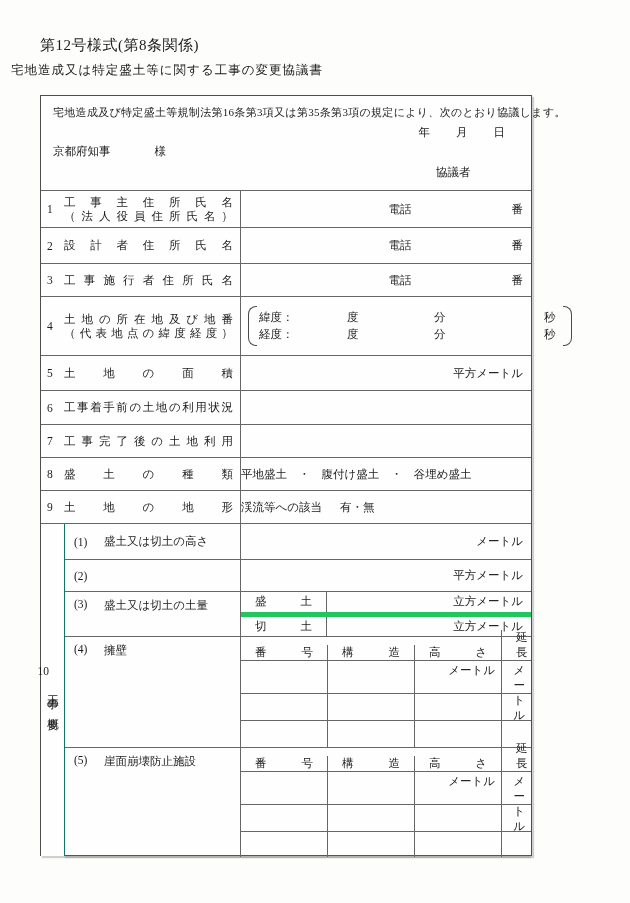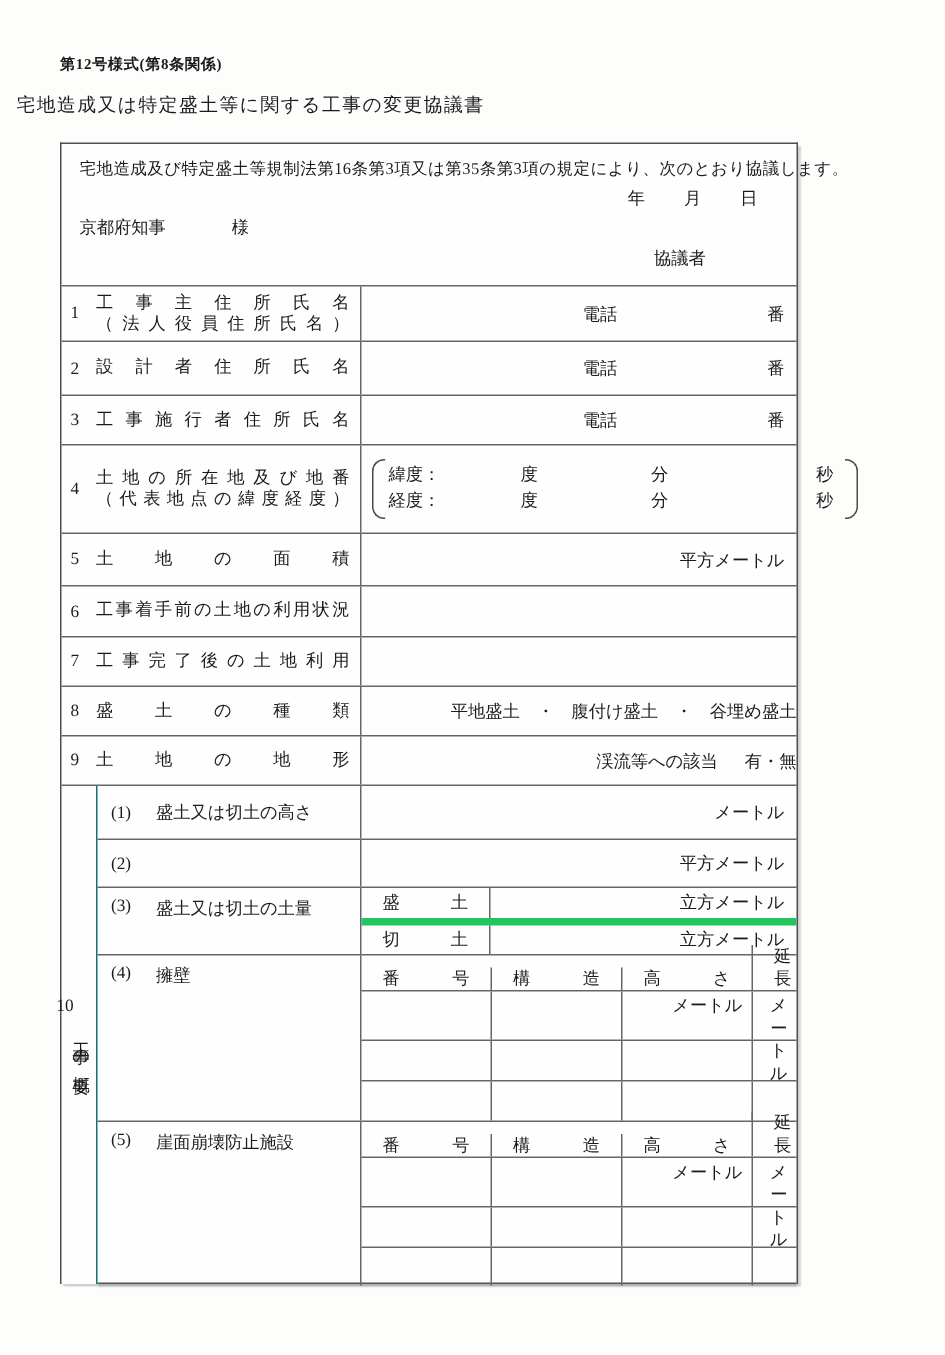--- a/index.html
+++ b/index.html
@@ -6,21 +6,21 @@
   body{
     width:630px;height:903px;
     background:#fdfdfc;
     font-family:"Liberation Serif","DejaVu Serif",serif;
     color:#1b1b1b;
     font-size:11.5px;
     -webkit-font-smoothing:antialiased;
   }
   .page{position:relative;width:630px;height:903px;overflow:hidden;}
 
-  .form-no{position:absolute;left:40px;top:36px;font-size:10px;letter-spacing:.5px;font-weight:bold;}
+  .form-no{position:absolute;left:40px;top:36px;font-size:15px;letter-spacing:.5px;}
   .doc-title{position:absolute;left:0;top:62px;width:630px;text-align:left;font-size:12.5px;letter-spacing:1px;padding-left:11px;}
 
   .outer{
     position:absolute;left:40px;top:95px;width:492px;
     border:1.2px solid #4e4e4e;border-bottom:none;
     box-sizing:border-box;
     box-shadow:2px 2px 1px rgba(90,90,90,.28);
     background:#fefefe;
   }
 
@@ -39,21 +39,21 @@
   .rnum{width:17px;flex:none;}
   .rtexts{flex:1;min-width:0;}
   .rtext{display:block;text-align:justify;text-align-last:justify;padding-right:3px;line-height:14.5px;}
   .ccell{flex:1;min-width:0;box-sizing:border-box;display:flex;align-items:center;}
 
   .phone-wrap{flex:1;display:flex;justify-content:flex-end;align-items:center;}
   .phone-label{margin-right:100px;}
   .phone-suffix{margin-right:8px;}
 
   .unit-right{flex:1;text-align:right;padding-right:8px;}
-  .center-text{flex:1;text-align:right;}
+  .center-text{flex:1;text-align:left;}
   .note-gap{margin-left:18px;}
 
   
   .geo-wrap{display:flex;align-items:center;padding-left:7px;}
   .bracket{width:9px;height:40px;box-sizing:border-box;border:1.3px solid #4a4a4a;flex:none;}
   .bracket.left{border-right:none;border-radius:8px 0 0 8px;}
   .bracket.right{border-left:none;border-radius:0 8px 8px 0;}
   .geo-lines{width:306px;}
   .geo-line{display:flex;line-height:17px;}
   .geo-label{width:88px;padding-left:2px;}

